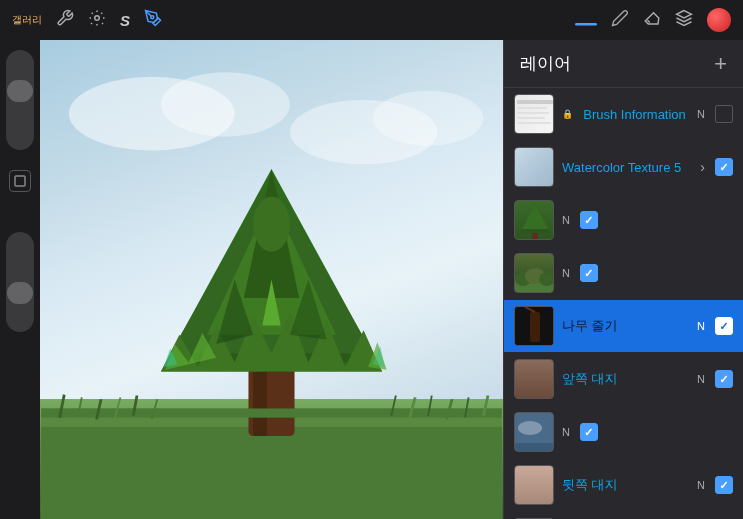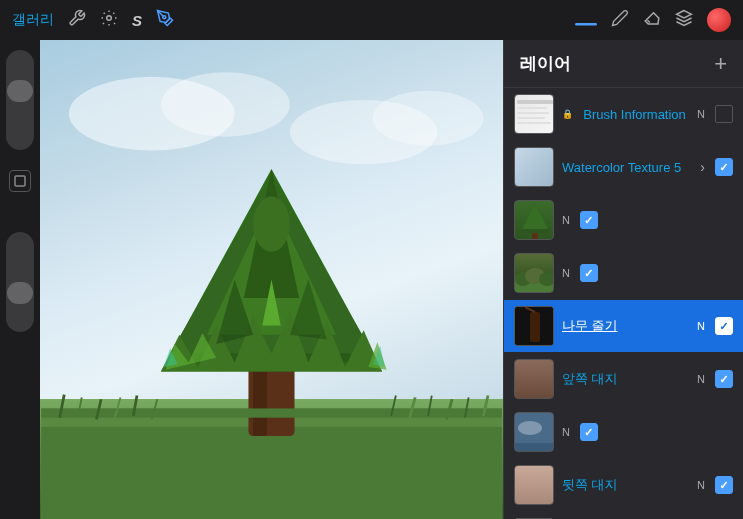--- a/index.html
+++ b/index.html
@@ -28,22 +28,22 @@
       align-items: center;
       gap: 14px;
     }
     .toolbar-right {
       margin-left: auto;
       display: flex;
       align-items: center;
       gap: 14px;
     }
     .toolbar-label {
-      color: #0ea5e9;
-      font-size: 14px;
+      color: #fdba74;
+      font-size: 10px;
     }
     .toolbar-icon {
       color: #aaa;
       font-size: 18px;
       cursor: pointer;
     }
     .toolbar-icon.active {
       color: #4a9eff;
     }
 
@@ -138,21 +138,21 @@
     .layers-header {
       display: flex;
       align-items: center;
       justify-content: space-between;
       padding: 12px 16px;
       border-bottom: 1px solid #3a3a3c;
     }
     .layers-title {
       color: #fff;
       font-size: 17px;
-      font-weight: 700;
+      font-weight: 400;
     }
     .layers-add-btn {
       color: #aaa;
       font-size: 22px;
       cursor: pointer;
       line-height: 1;
     }
 
     .layers-list {
       flex: 1;
@@ -183,22 +183,21 @@
       overflow: hidden;
       border: 1px solid #555;
     }
 
     .layer-name {
       flex: 1;
       color: #0ea5e9;
       font-size: 13px;
     }
     .layer-item.selected .layer-name {
-      color: #ffffff;
-      text-decoration: underline;
+      color: #0f172a;
     }
 
     .layer-mode {
       color: #aaa;
       font-size: 11px;
       margin-right: 2px;
     }
     .layer-item.selected .layer-mode {
       color: #fff;
     }

